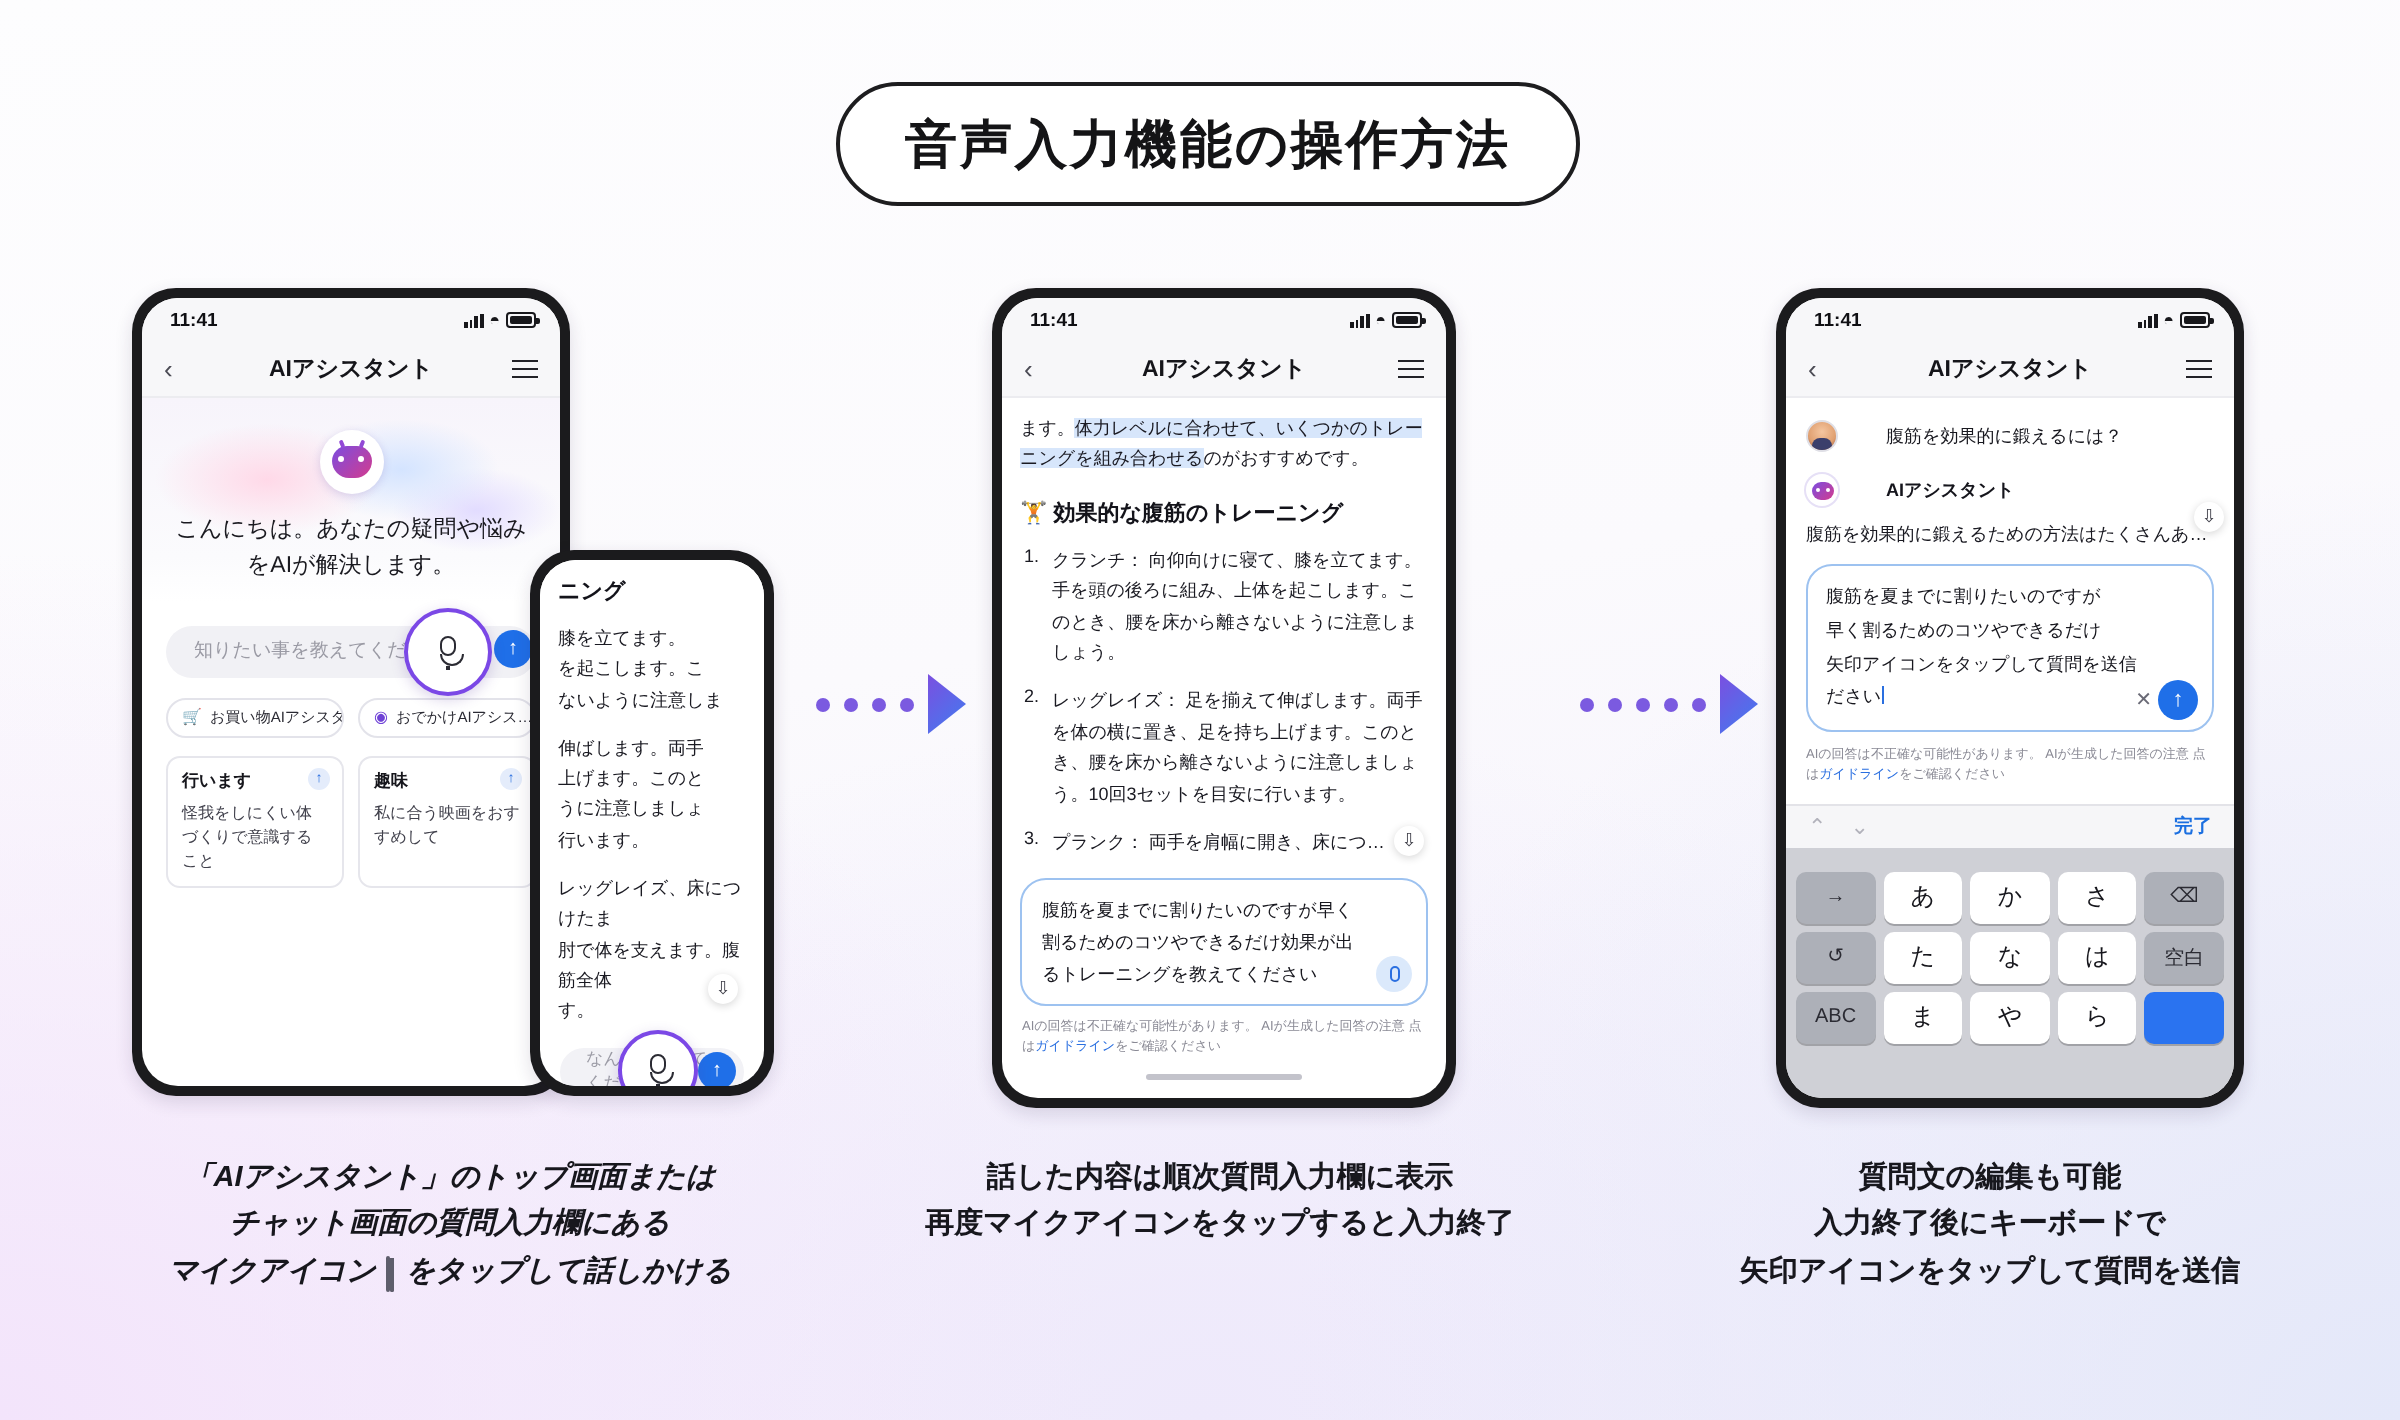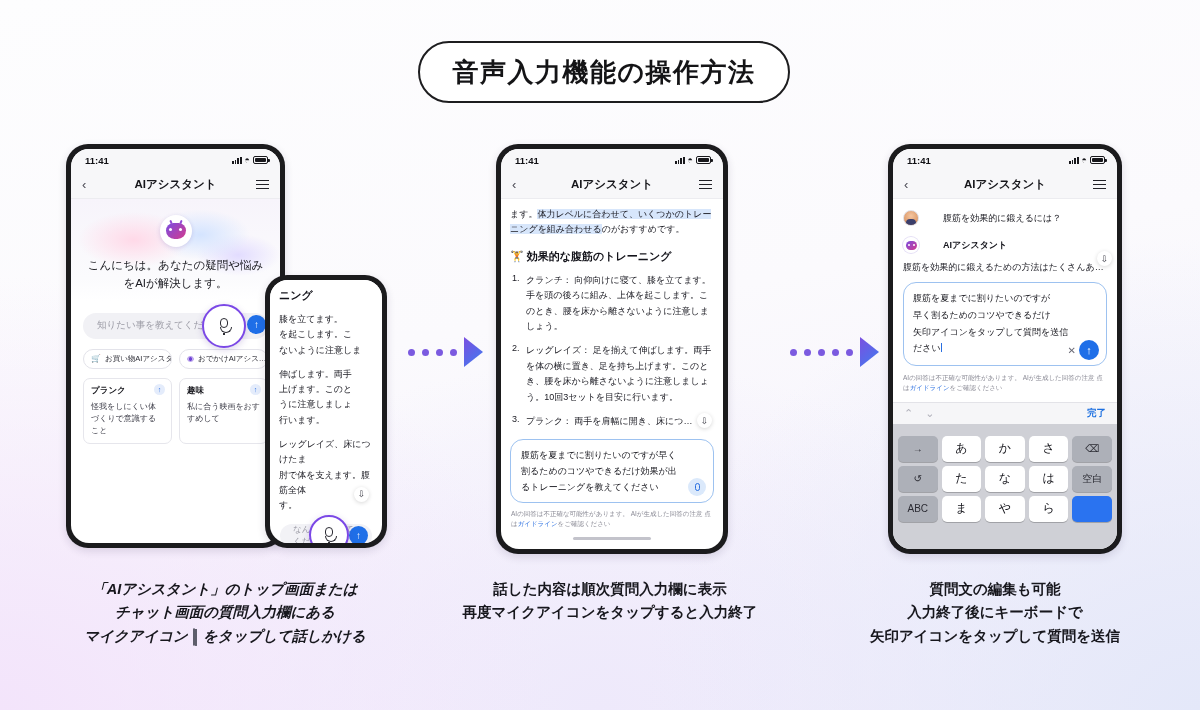--- a/index.html
+++ b/index.html
@@ -336,21 +336,21 @@
         </div>
         <div class="chip">
           <span class="ic">◉</span>
           <span>おでかけAIアシス…</span>
         </div>
       </div>
 
       <div class="cards">
         <div class="card">
           <div class="up">↑</div>
-          <h4>プランク</h4>
+          <h4>行います</h4>
           <p>怪我をしにくい体づくりで意識すること</p>
         </div>
         <div class="card">
           <div class="up">↑</div>
           <h4>趣味</h4>
           <p>私に合う映画をおすすめして</p>
         </div>
       </div>
     </div>
   </div>

